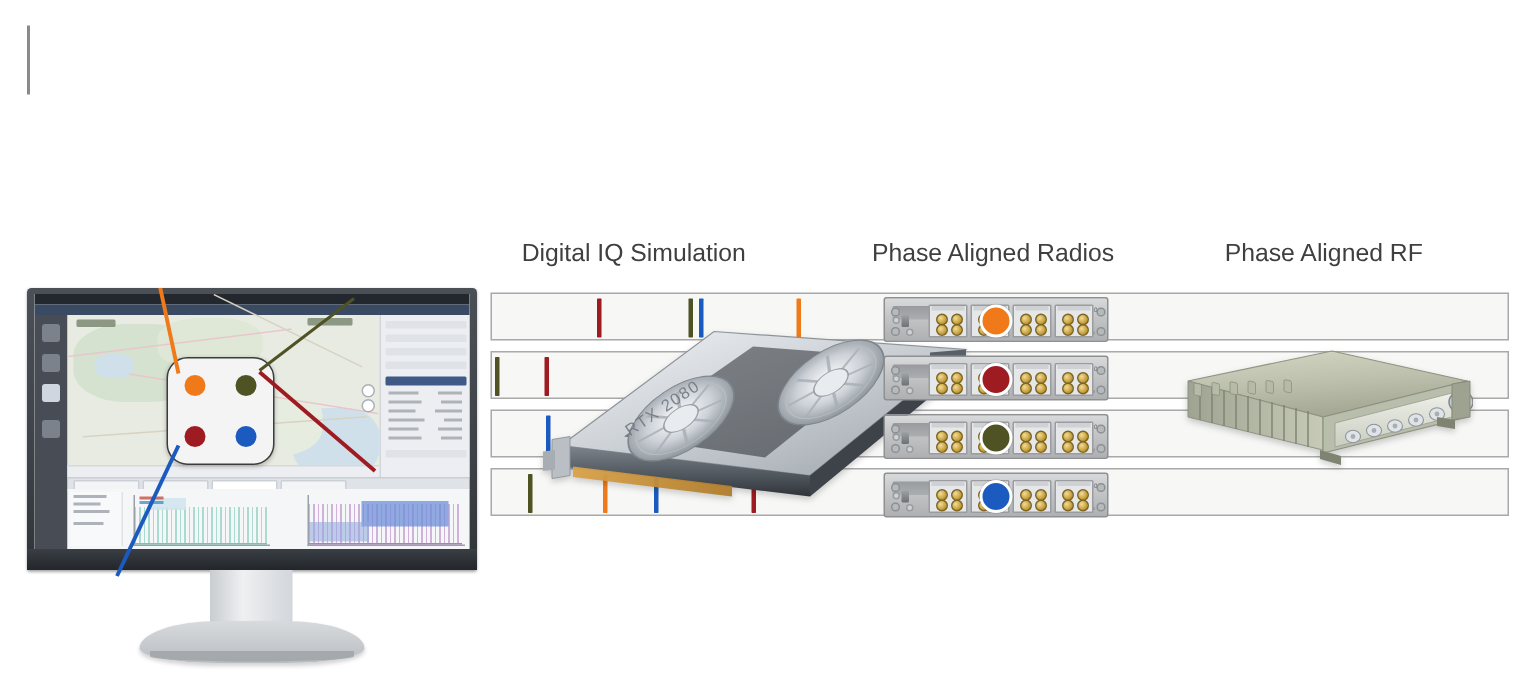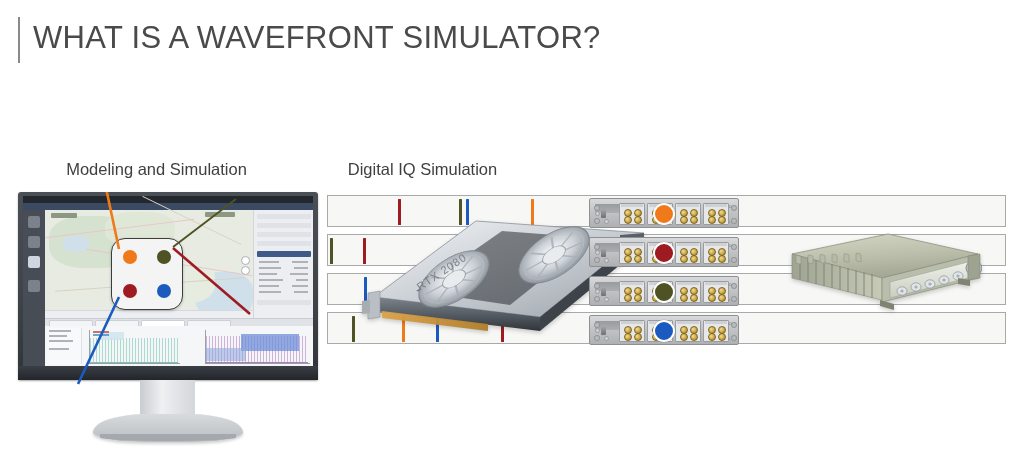--- a/index.html
+++ b/index.html
@@ -138,24 +138,24 @@
   .rfamp{position:absolute;left:762px;top:228px;width:220px;height:90px;}
 
   .shadow-soft{filter:drop-shadow(0 2px 2px rgba(0,0,0,.20));}
 </style>
 </head>
 <body style="background: rgb(255, 255, 255);">
 
 <div class="slide">
 
   <div class="title-accent" style="background: rgb(138, 138, 138);"></div>
-  <div class="slide-title" style="color: rgb(74, 74, 74);">WHAT IS A WAVEFRONT SIMULATOR?</div>
-
-  <div class="col-label" id="lbl-0">Modeling and Simulation</div>
+
   <div class="col-label" id="lbl-1">Digital IQ Simulation</div>
+  <div class="col-label" id="lbl-2">Phase Aligned Radios</div>
+  <div class="col-label" id="lbl-3">Phase Aligned RF</div>
 
   <div class="monitor">
 
     <div class="mon-bezel"></div>
 
     <div class="mon-screen">
       <div class="app-topbar"></div>
       <div class="app-ribbon"></div>
 
       <div class="app-leftrail">

